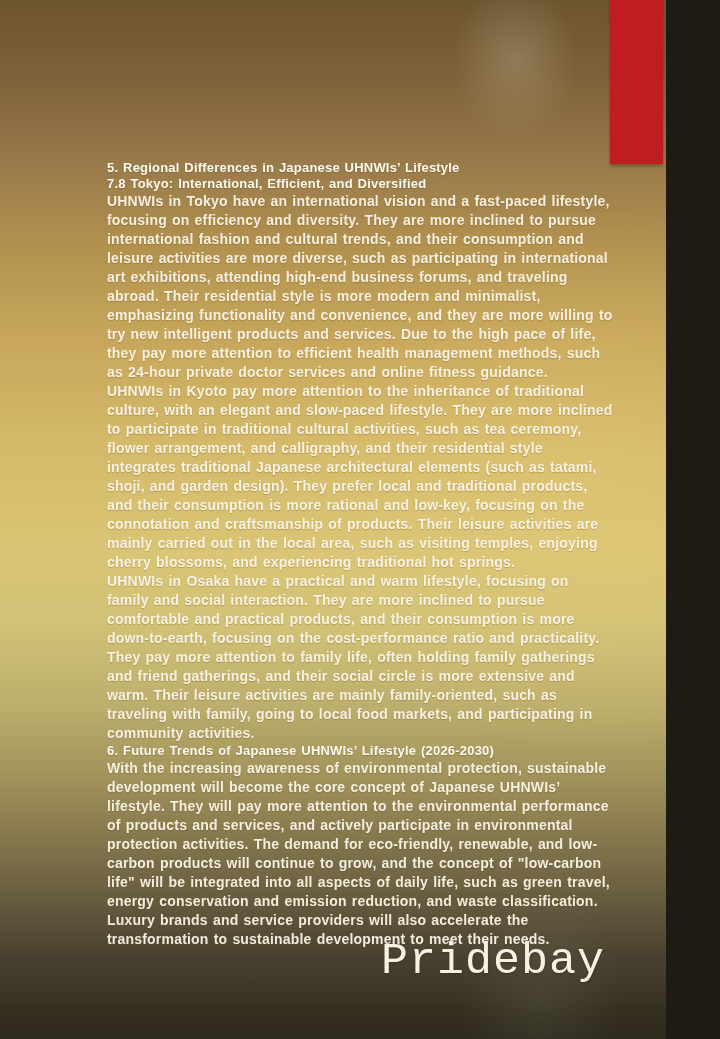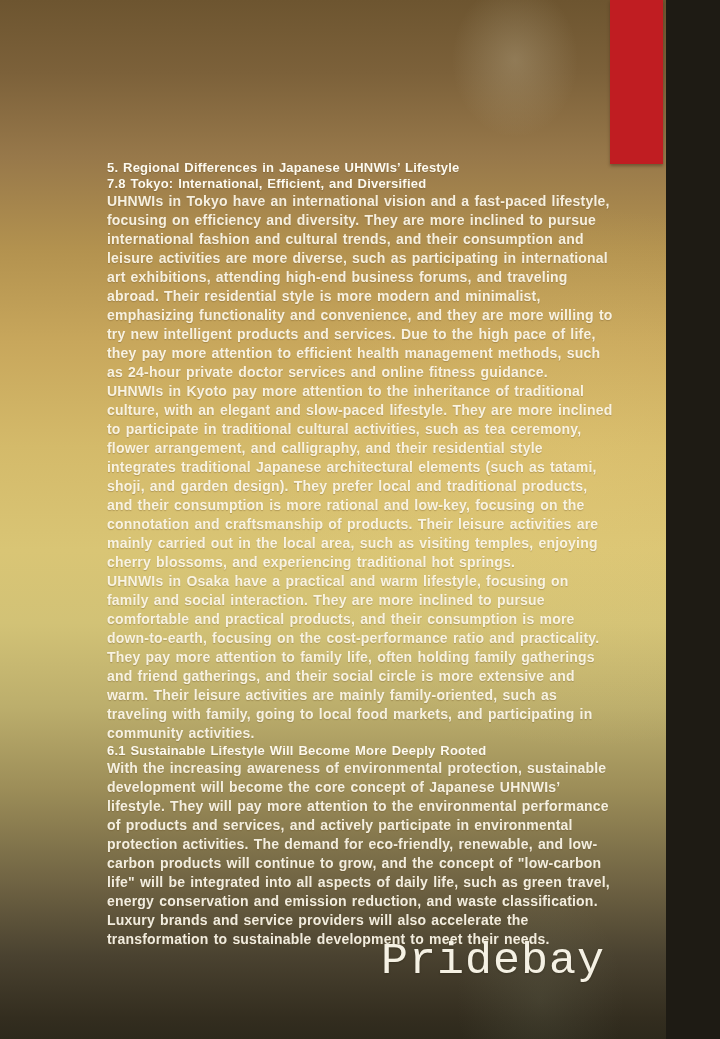--- a/index.html
+++ b/index.html
@@ -87,20 +87,23 @@
   </section>
 
   <section>
     <p>UHNWIs in Kyoto pay more attention to the inheritance of traditional culture, with an elegant and slow-paced lifestyle. They are more inclined to participate in traditional cultural activities, such as tea ceremony, flower arrangement, and calligraphy, and their residential style integrates traditional Japanese architectural elements (such as tatami, shoji, and garden design). They prefer local and traditional products, and their consumption is more rational and low-key, focusing on the connotation and craftsmanship of products. Their leisure activities are mainly carried out in the local area, such as visiting temples, enjoying cherry blossoms, and experiencing traditional hot springs.</p>
   </section>
 
   <section>
     <p>UHNWIs in Osaka have a practical and warm lifestyle, focusing on family and social interaction. They are more inclined to pursue comfortable and practical products, and their consumption is more down-to-earth, focusing on the cost-performance ratio and practicality. They pay more attention to family life, often holding family gatherings and friend gatherings, and their social circle is more extensive and warm. Their leisure activities are mainly family-oriented, such as traveling with family, going to local food markets, and participating in community activities.</p>
   </section>
 
+  <section>
+    <h2>6. Future Trends of Japanese UHNWIs’ Lifestyle (2026-2030)</h2>
+
+  </section>
 
   <section>
-    <h2>6.1 Sustainable Lifestyle Will Become More Deeply Rooted</h2>
     <p>With the increasing awareness of environmental protection, sustainable development will become the core concept of Japanese UHNWIs’ lifestyle. They will pay more attention to the environmental performance of products and services, and actively participate in environmental protection activities. The demand for eco-friendly, renewable, and low-carbon products will continue to grow, and the concept of "low-carbon life" will be integrated into all aspects of daily life, such as green travel, energy conservation and emission reduction, and waste classification. Luxury brands and service providers will also accelerate the transformation to sustainable development to meet their needs.</p>
   </section>
 </div>
   <div class="logo" style="color: rgb(245, 241, 228);">Pridebay</div>
 </div>
 
 </body></html>

